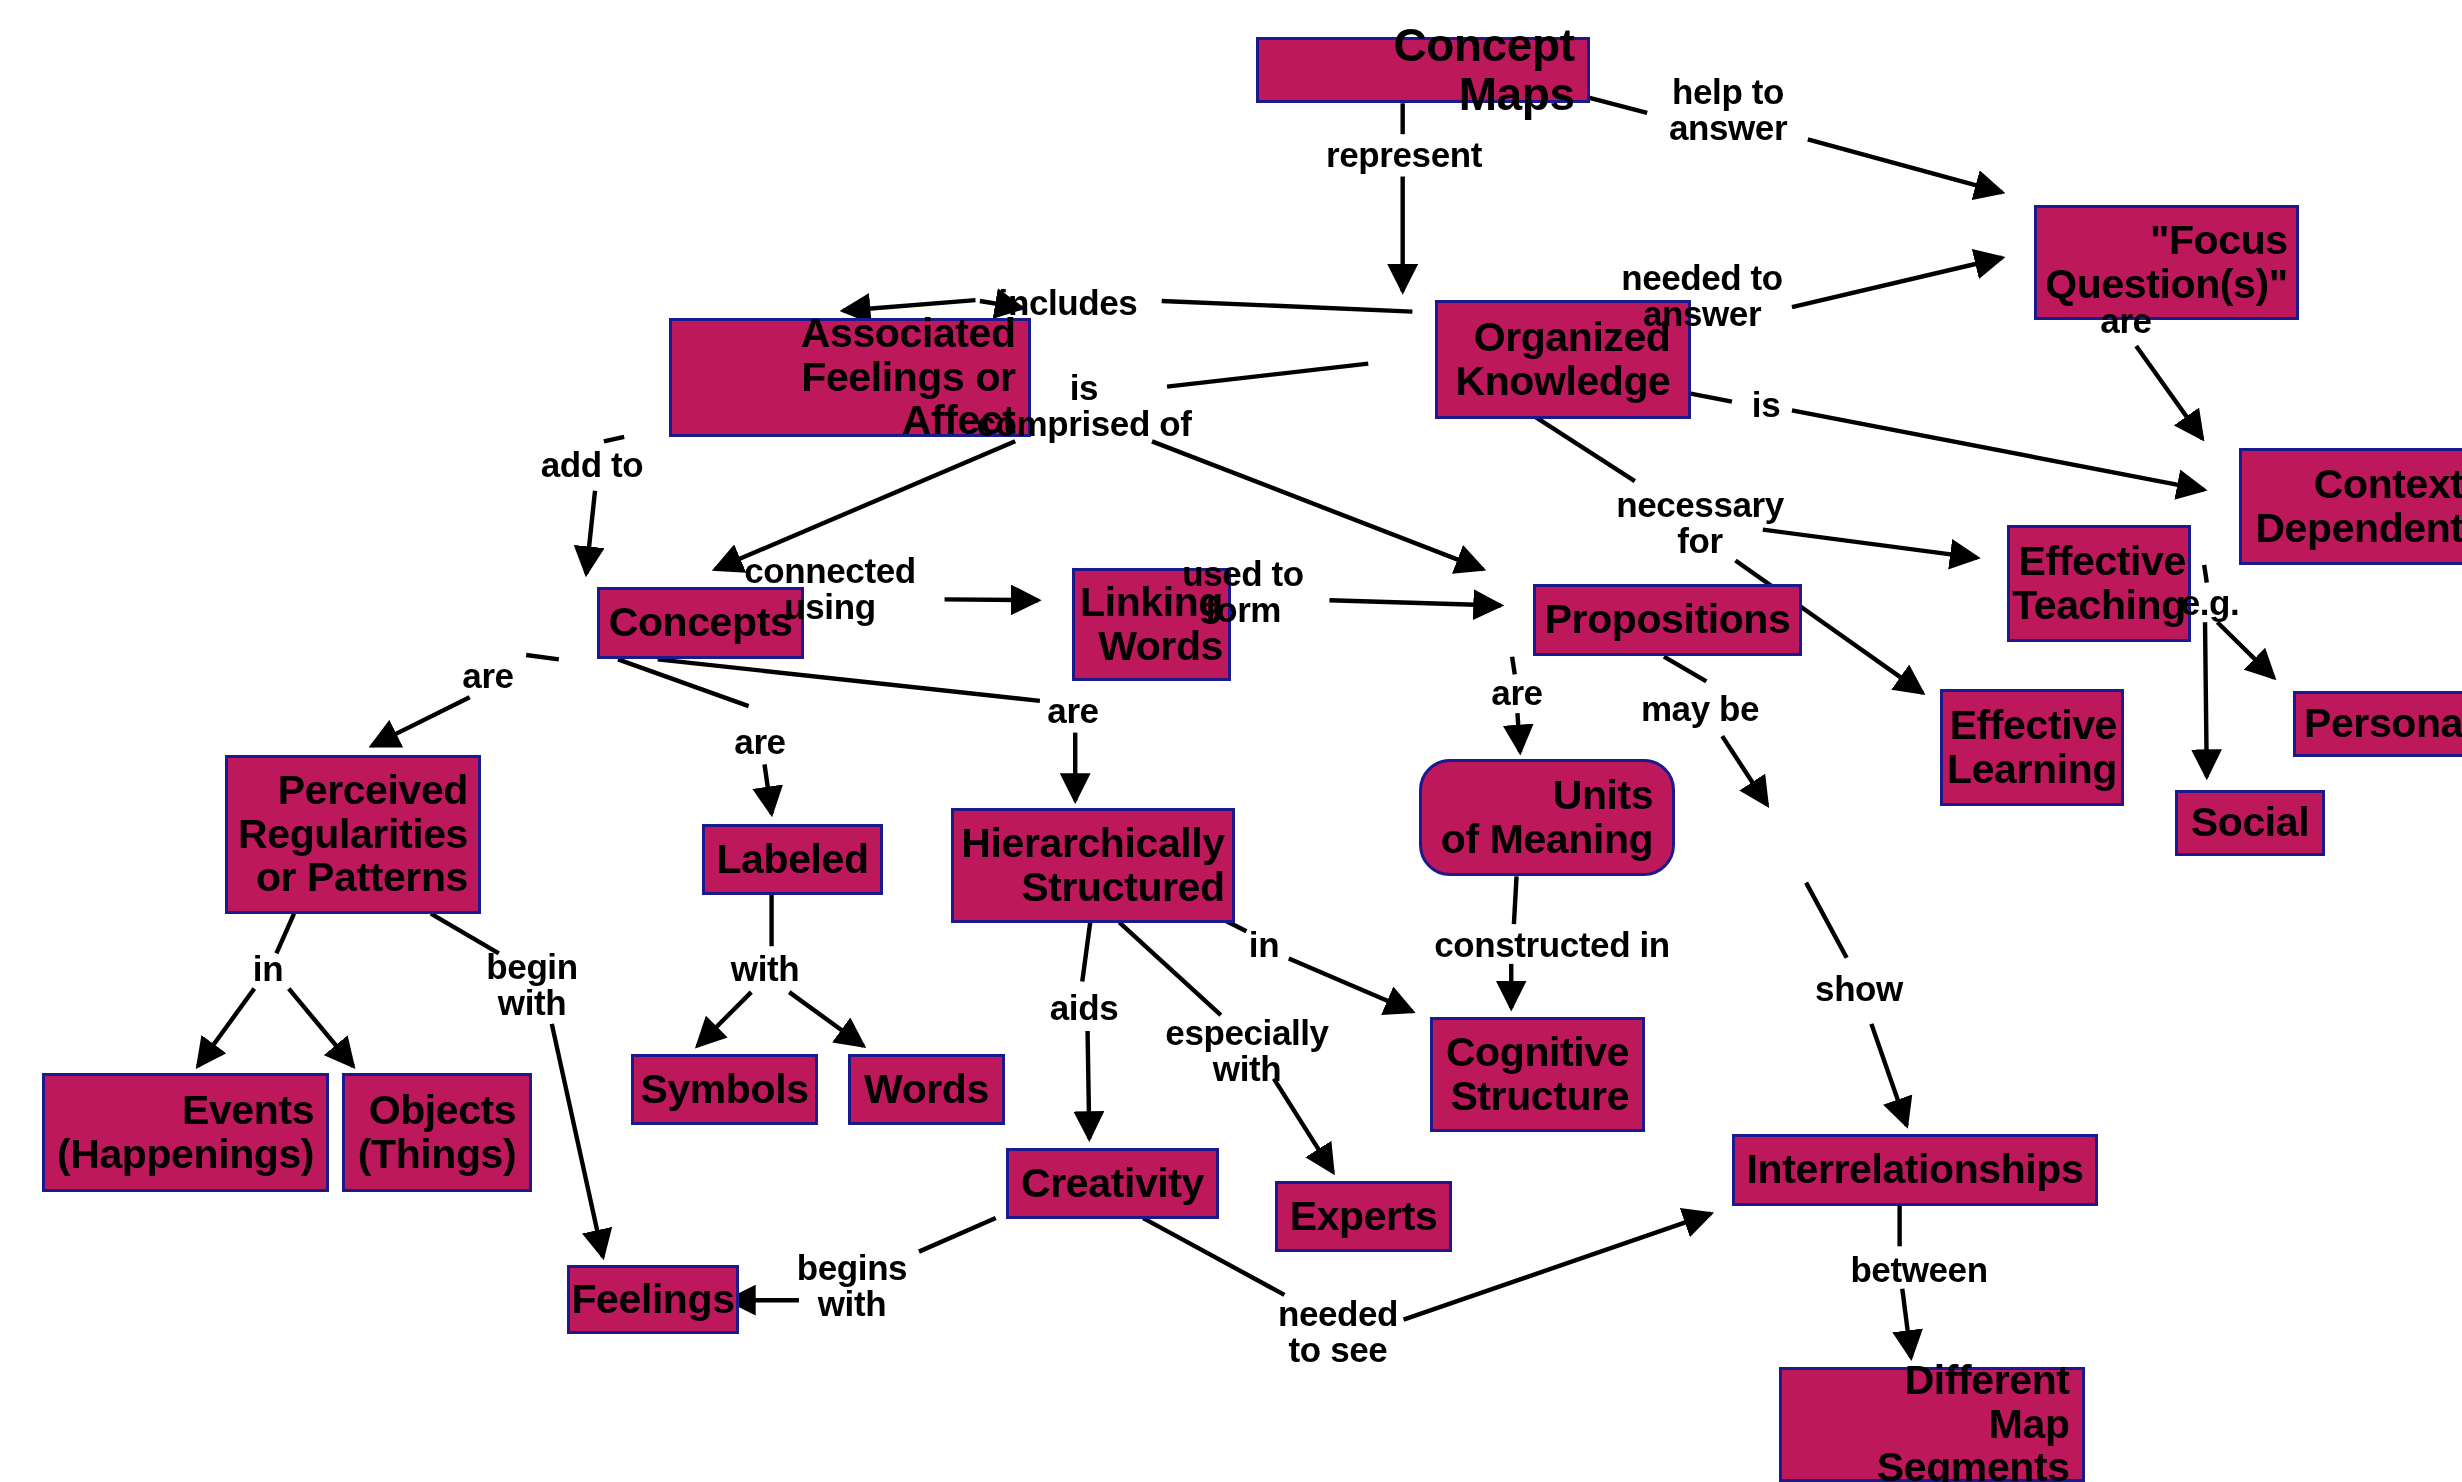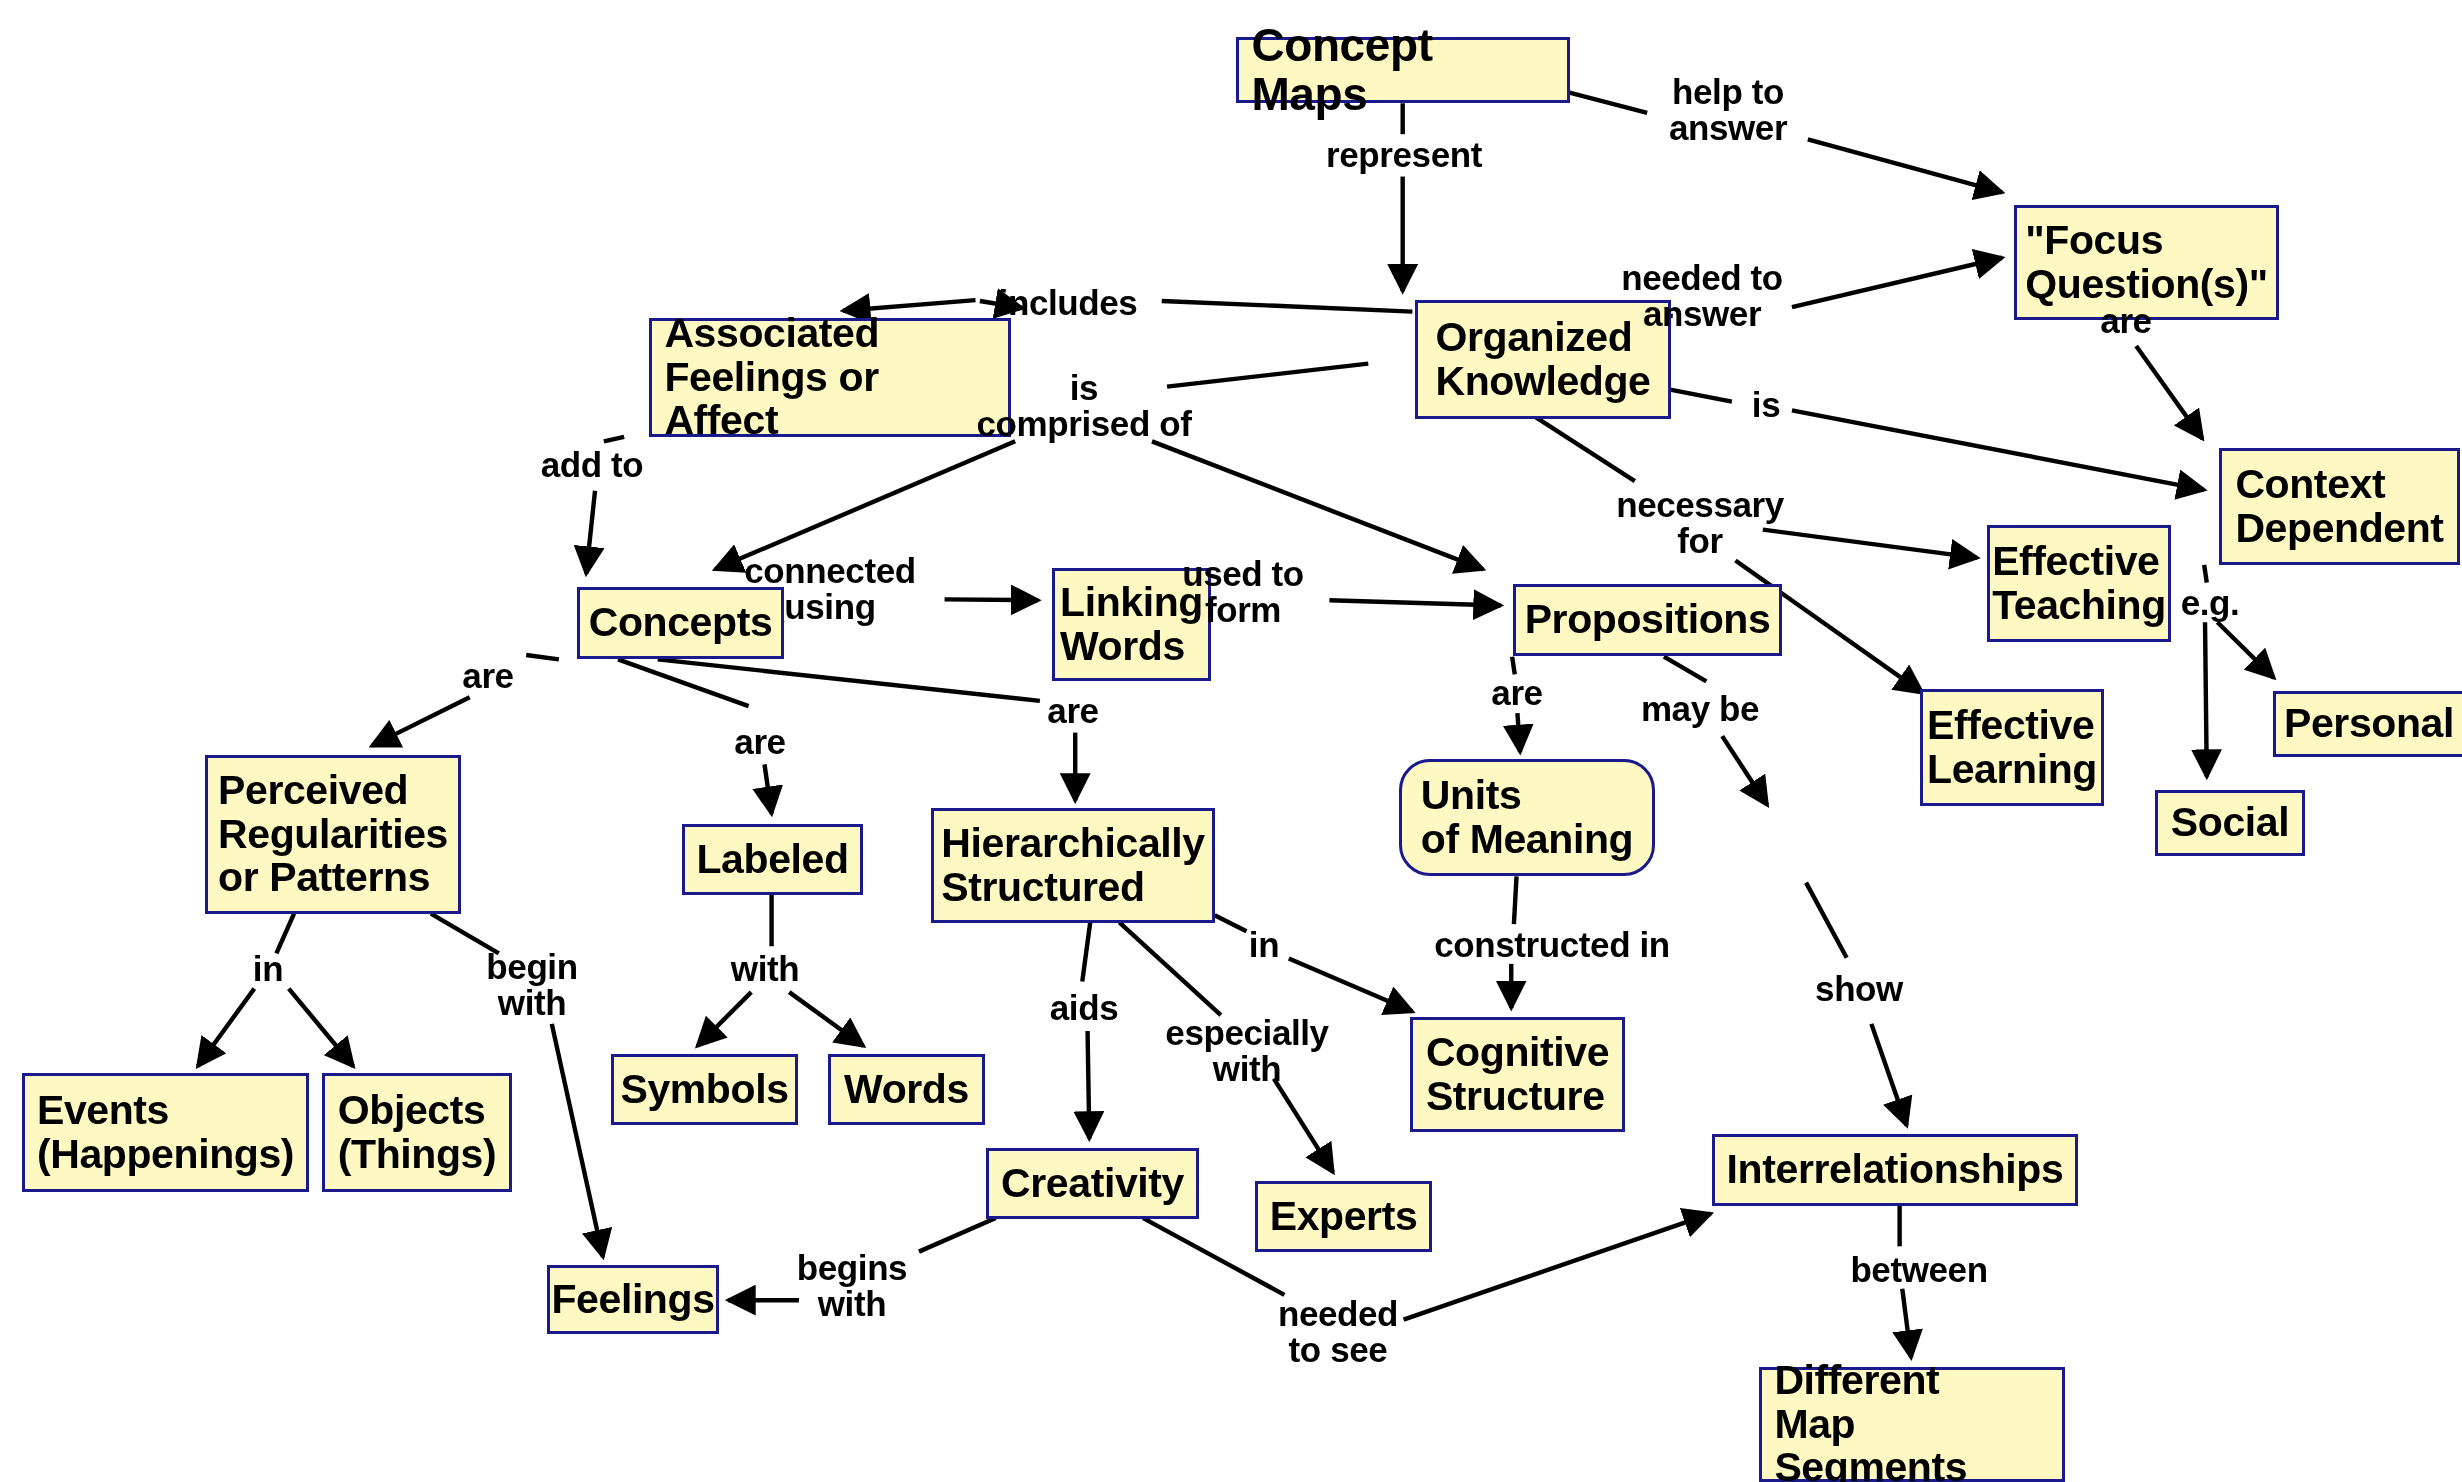--- a/index.html
+++ b/index.html
@@ -19,32 +19,33 @@
     position: absolute;
     left: 0; top: 0;
     width: 2462px;
     height: 1482px;
     pointer-events: none;
   }
   .node {
     position: absolute;
     box-sizing: border-box;
     border: 3.5px solid #1a1a8c;
-    background: #fef9c3;
+    background: #be185d;
     color: #000000;
     font-weight: bold;
     font-size: 41px;
     line-height: 1.06;
     display: flex;
     align-items: center;
     justify-content: center;
-    text-align: left;
+    text-align: right;
     padding: 3.5px 12.4px;
     white-space: pre-line;
     letter-spacing: -0.4px;
+    margin-left: 20px;
   }
   .elabel {
     position: absolute;
     color: #000000;
     font-weight: bold;
     font-size: 35px;
     line-height: 1.04;
     text-align: center;
     white-space: pre-line;
     letter-spacing: -0.4px;

